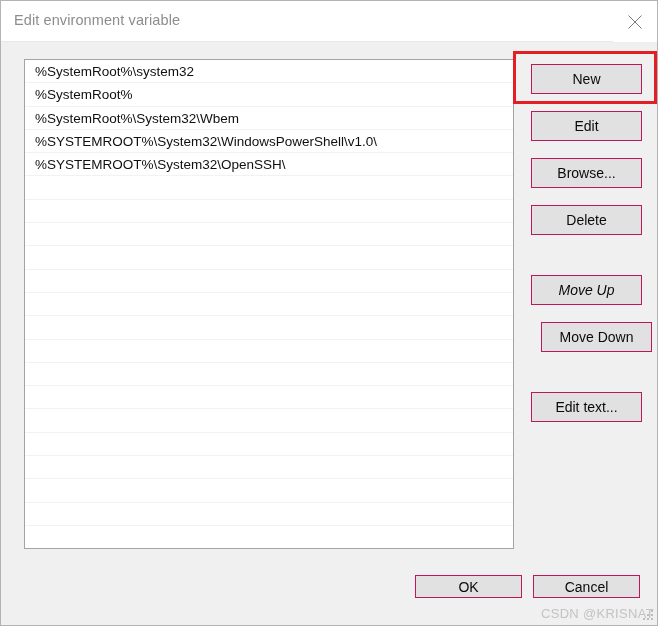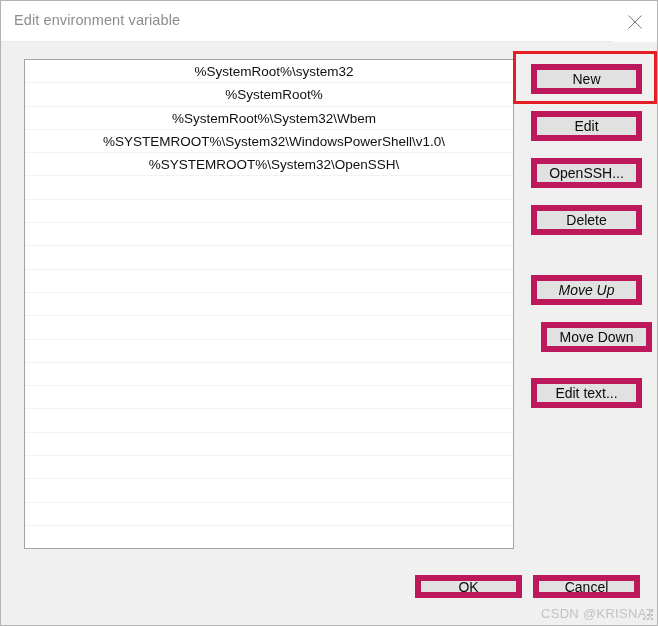--- a/index.html
+++ b/index.html
@@ -76,29 +76,28 @@
     box-sizing: border-box;
     border-bottom: 1px solid #f2f2f2;
     padding-left: 10px;
     font-size: 13.5px;
     color: #1a1a1a;
     white-space: nowrap;
     overflow: hidden;
   }
   .list-row.filled {
     color: #101010;
-    text-align: center;
   }
 
   
   .btn {
     position: absolute;
     box-sizing: border-box;
     background: #e1e1e1;
-    border: 6px solid #be185d;
+    border: 1px solid #be185d;
     font-family: "Liberation Sans", sans-serif;
     font-size: 14px;
     color: #0a0a0a;
     text-align: center;
     cursor: default;
     padding: 0;
     line-height: 1;
     display: flex;
     align-items: center;
     justify-content: center;
@@ -107,21 +106,21 @@
     left: 530px;
     width: 111px;
     height: 30px;
   }
   #btn-new      { top: 63px; }
   #btn-edit     { top: 110px; }
   #btn-browse   { top: 157px; }
   #btn-delete   { top: 204px; text-align: right; }
   #btn-moveup   { top: 274px; font-style: italic; }
   #btn-movedown { top: 321px; margin-left: 10px; }
-  #btn-edittext { top: 377px; }
+  #btn-edittext { top: 391px; }
 
   
   #highlight-new {
     position: absolute;
     left: 512px;
     top: 50px;
     width: 144px;
     height: 53px;
     box-sizing: border-box;
     border: 3px solid #e31e24;
@@ -195,21 +194,21 @@
     <div class="list-row"></div>
     <div class="list-row"></div>
     <div class="list-row"></div>
     <div class="list-row"></div>
     <div class="list-row"></div>
     <div class="list-row"></div>
   </div>
 
   <button class="btn side-btn" id="btn-new">New</button>
   <button class="btn side-btn" id="btn-edit">Edit</button>
-  <button class="btn side-btn" id="btn-browse">OpenSSH...</button>
+  <button class="btn side-btn" id="btn-browse">Browse...</button>
   <button class="btn side-btn" id="btn-delete">Delete</button>
   <button class="btn side-btn" id="btn-moveup">Move Up</button>
   <button class="btn side-btn" id="btn-movedown">Move Down</button>
   <button class="btn side-btn" id="btn-edittext">Edit text...</button>
 
   <div id="highlight-new"></div>
 
   <button class="btn bottom-btn" id="btn-ok">OK</button>
   <button class="btn bottom-btn" id="btn-cancel">Cancel</button>
 

